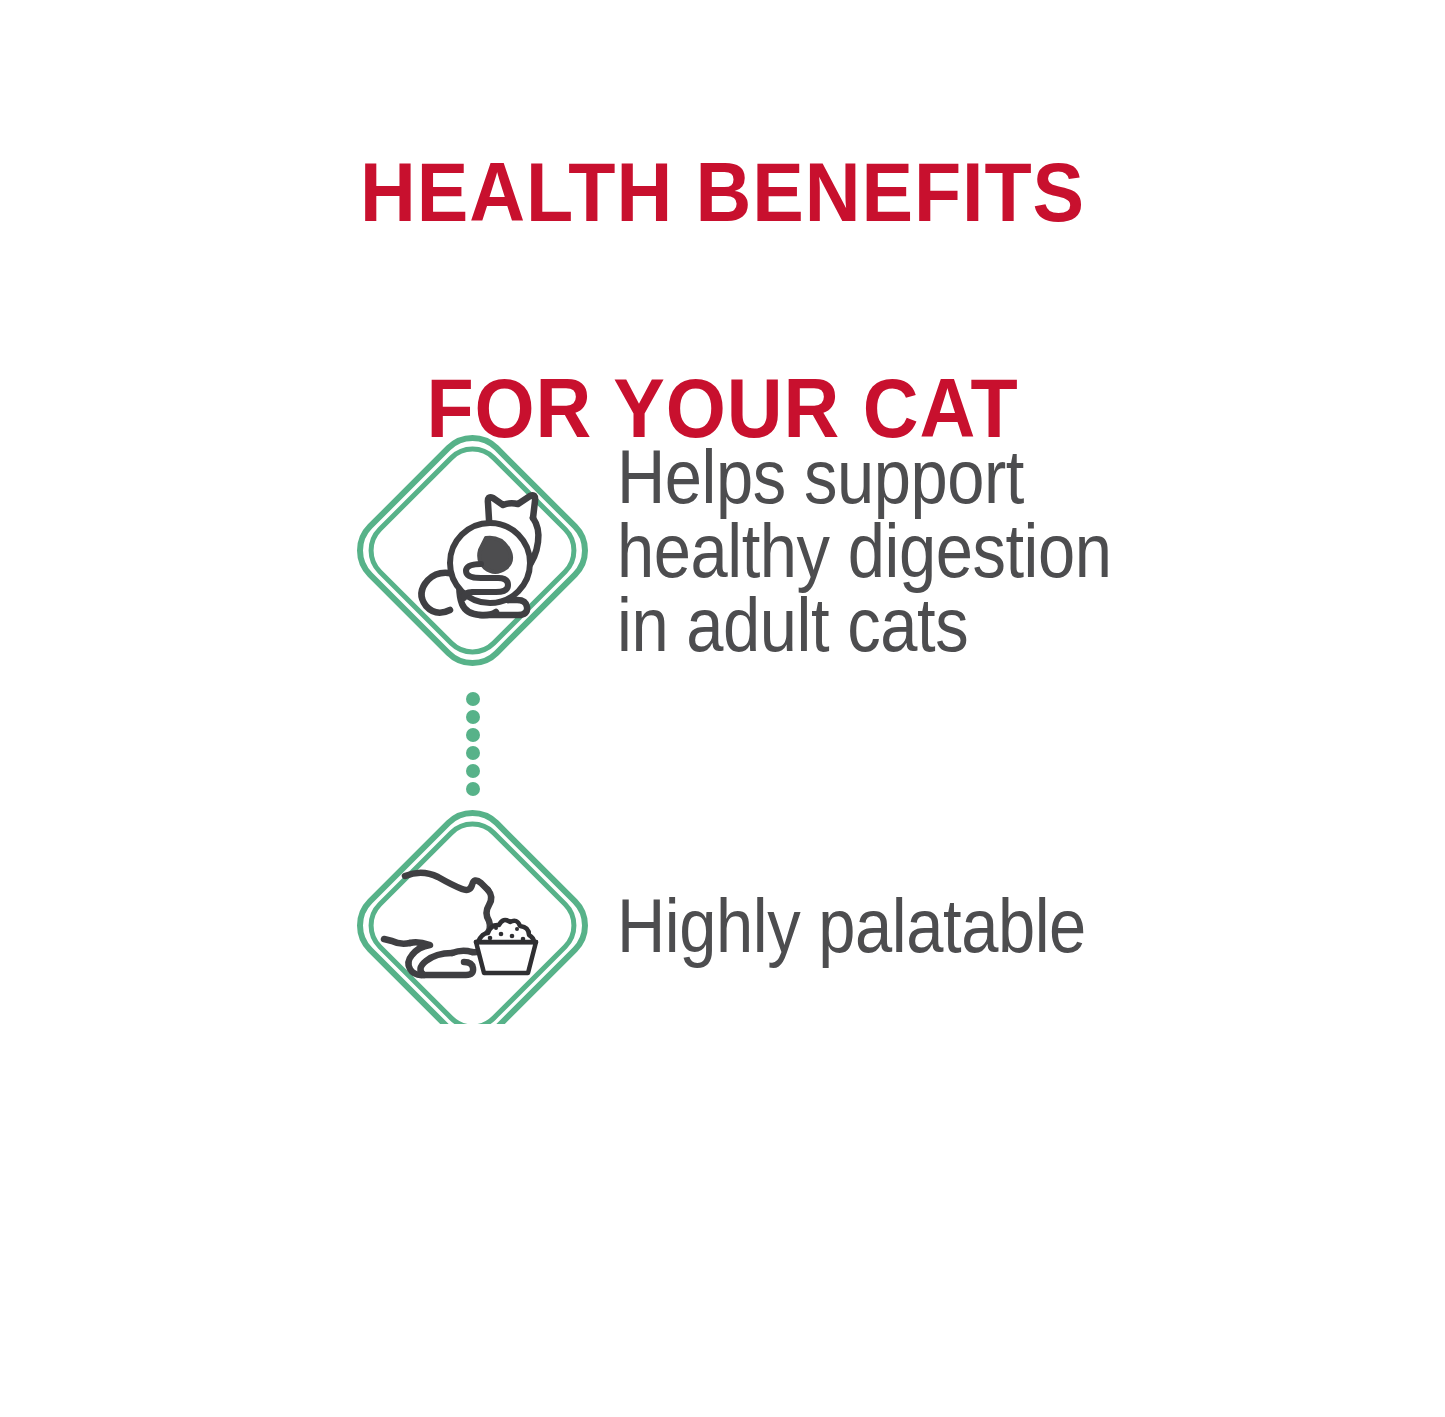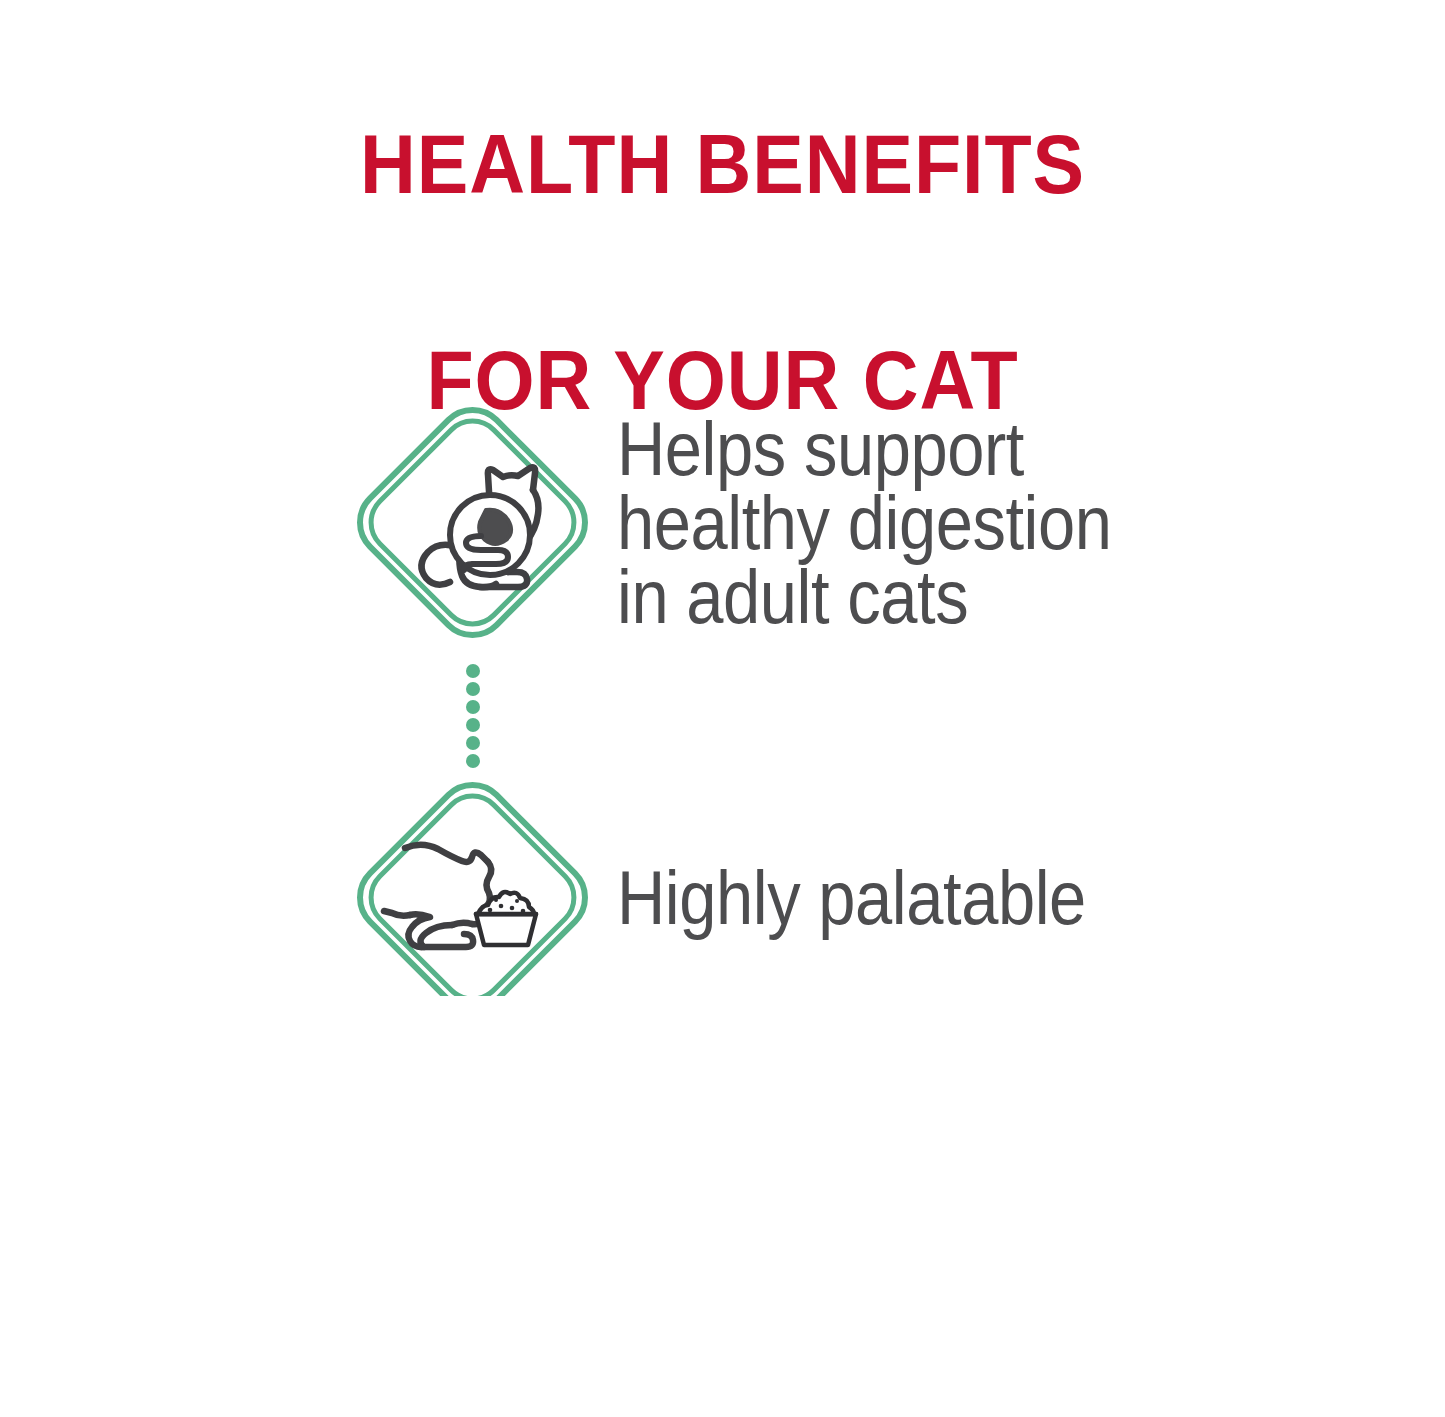--- a/index.html
+++ b/index.html
@@ -9,20 +9,21 @@
   }
   body {
     font-family: "Liberation Sans", sans-serif;
   }
   #page {
     position: relative;
     width: 1445px;
     height: 996px;
     background: #ffffff;
     overflow: hidden;
+    margin-top: 28px;
   }
 
   
   #title {
     position: absolute;
     left: 0;
     top: 0;
     width: 1445px;
     text-align: center;
     color: #C8102E;

